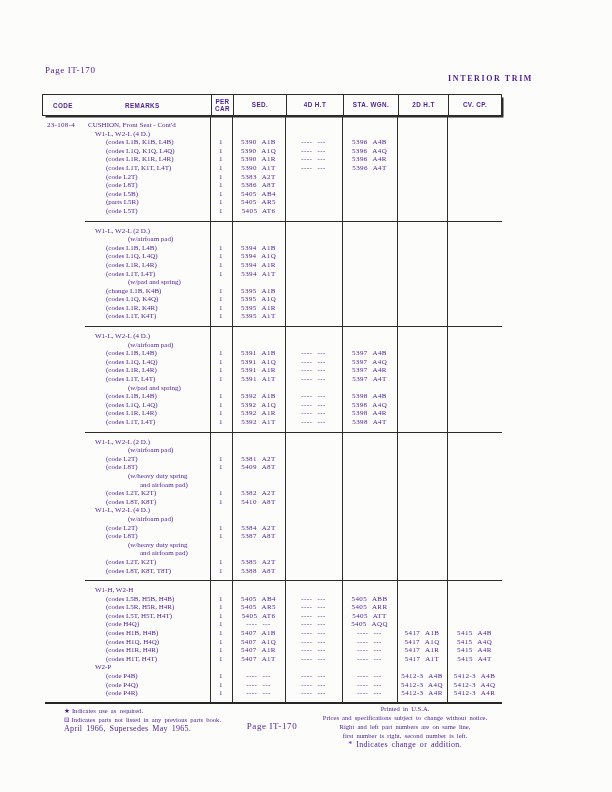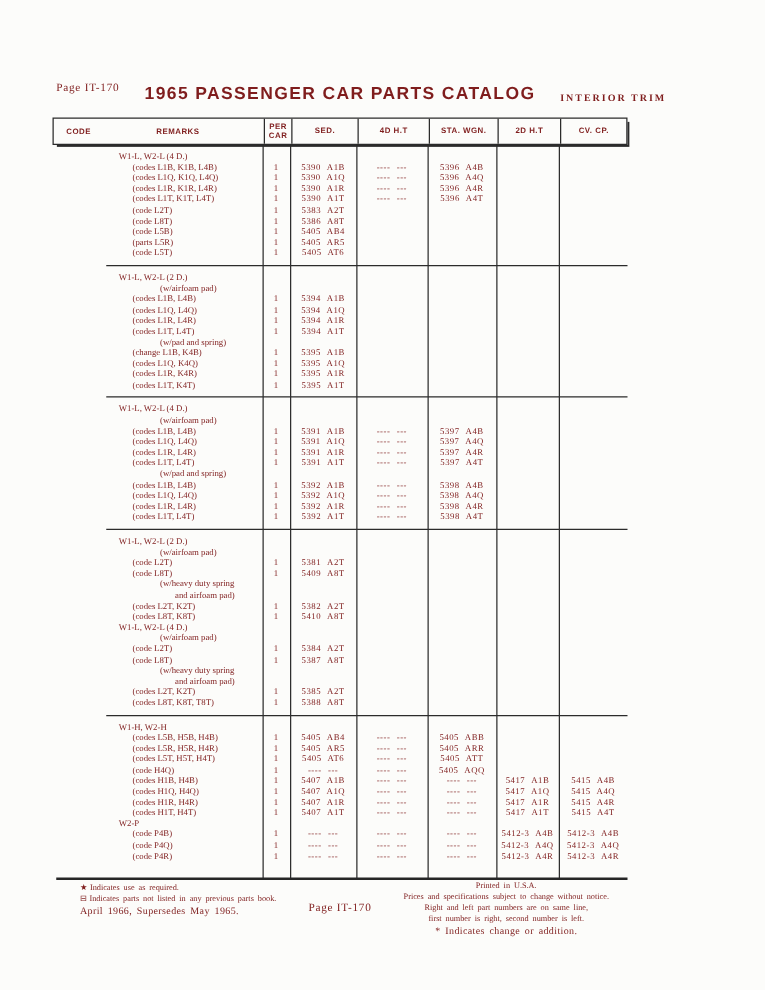--- a/index.html
+++ b/index.html
@@ -1,18 +1,18 @@
 <!DOCTYPE html>
 <html><head>
 <meta charset="utf-8">
 <style>
   html,body{margin:0;padding:0;background:#e8e8e6;}
   .page{
     position:relative;width:612px;height:792px;background:#fcfcfa;
-    font-family:"Liberation Serif",serif;color:#7f1d1d;overflow:hidden;
+    font-family:"Liberation Serif",serif;color:#4c1d95;overflow:hidden;
     box-shadow:0 0 4px rgba(0,0,0,.25);
   }
   
   .page-label{position:absolute;left:45px;top:65px;font-size:9px;letter-spacing:.6px;}
   .doc-title{
     position:absolute;left:42px;top:66px;width:460px;text-align:center;
     font-family:"Liberation Sans",sans-serif;font-weight:bold;font-size:14px;
     letter-spacing:1.1px;white-space:nowrap;
   }
   .trim-label{position:absolute;right:79px;top:74px;font-size:8px;font-weight:bold;letter-spacing:1.6px;}
@@ -54,39 +54,47 @@
   .footer-right{position:absolute;right:72px;top:705px;width:270px;text-align:center;font-size:6.6px;line-height:8.9px;word-spacing:1.5px;}
   .footer-right .big{font-size:8px;letter-spacing:.3px;}
   .sym{display:inline-block;margin-right:2px;}
 </style>
 </head>
 <body>
 
 <div class="page">
 
   <div class="page-label">Page IT-170</div>
-  <div class="doc-title">1965 PASSENGER CAR PARTS CATALOG</div>
   <div class="trim-label">INTERIOR TRIM</div>
 
   <div class="header-box">
     <div class="hcell first">
       <span class="h-code">CODE</span>
       <span class="h-remarks">REMARKS</span>
     </div>
     <div class="hcell">PER CAR</div>
     <div class="hcell">SED.</div>
     <div class="hcell">4D H.T</div>
     <div class="hcell">STA. WGN.</div>
     <div class="hcell">2D H.T</div>
     <div class="hcell">CV. CP.</div>
   </div>
 
   <div class="table-body">
       <div class="section">
         <div class="row">
+          <div class="cell remarks ind0"><span class="code">23-108-4</span><span>CUSHION, Front Seat - Cont'd</span></div>
+          <div class="cell val col-per"></div>
+          <div class="cell val col-sed"></div>
+          <div class="cell val col-hd4"></div>
+          <div class="cell val col-wgn"></div>
+          <div class="cell val col-hd2"></div>
+          <div class="cell val col-cv"></div>
+        </div>
+        <div class="row">
           <div class="cell remarks ind1"><span>W1-L, W2-L (4 D.)</span></div>
           <div class="cell val col-per"></div>
           <div class="cell val col-sed"></div>
           <div class="cell val col-hd4"></div>
           <div class="cell val col-wgn"></div>
           <div class="cell val col-hd2"></div>
           <div class="cell val col-cv"></div>
         </div>
         <div class="row">
           <div class="cell remarks ind2"><span>(codes L1B, K1B, L4B)</span></div>

